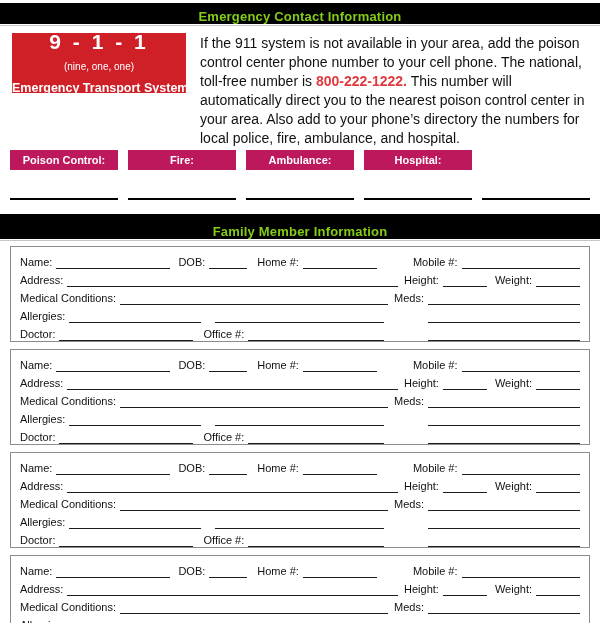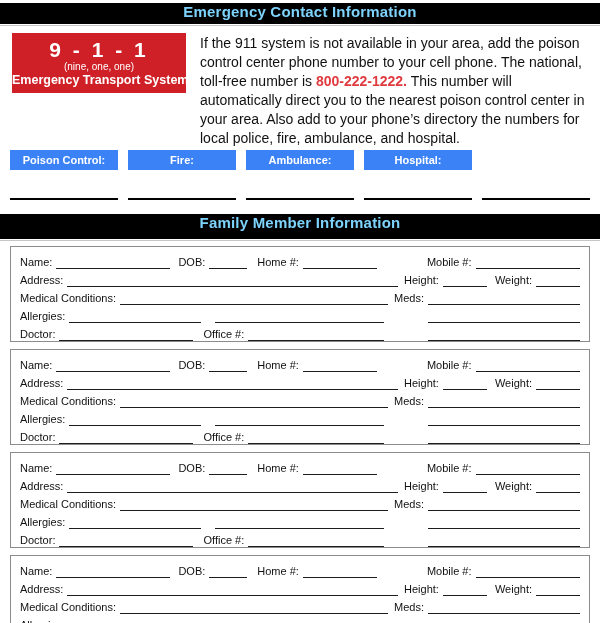--- a/index.html
+++ b/index.html
@@ -2,41 +2,41 @@
 <html><head>
 <meta charset="utf-8">
 <style>
   html,body{margin:0;padding:0;}
   body{
     width:600px;height:623px;overflow:hidden;background:#fff;color:#111;
     font-family:"Liberation Sans","DejaVu Sans",sans-serif;position:relative;
   }
   .page{padding-top:3px;}
   .bar{
-    height:21px;background:#000;color:#7dd3fc;font-weight:bold;font-size:15px;
-    display:flex;align-items:flex-start;justify-content:center;letter-spacing:.2px;
+    height:21px;background:#000;color:#84cc16;font-weight:bold;font-size:13px;
+    display:flex;align-items:flex-end;justify-content:center;letter-spacing:.2px;
   }
   .bar-underline{height:1px;background:#c6c6c6;margin-top:1px;}
 
   
   .intro{display:flex;gap:14px;padding:7px 10px 0 12px;}
   .red-box{
     width:174px;min-width:174px;height:60px;background:#D02027;color:#fff;
-    text-align:center;display:flex;flex-direction:column;justify-content:center;
+    text-align:center;display:flex;flex-direction:column;justify-content:center;gap:8px;
   }
   .red-num{font-size:21px;font-weight:bold;letter-spacing:3px;line-height:21px;}
   .red-sub{font-size:10px;font-weight:normal;line-height:13px;}
   .red-label{font-size:12.5px;font-weight:bold;line-height:15px;white-space:nowrap;}
   .intro-text{font-size:14px;line-height:19px;margin:0;padding-top:1px;}
   .phone{color:#E0393E;font-weight:bold;}
 
   
   .contacts-grid{display:grid;grid-template-columns:repeat(5,1fr);gap:10px;margin:2px 10px 0 10px;}
   .contact-box{
-    background:#3b82f6;color:#fff;font-weight:bold;font-size:11px;height:20px;
+    background:#be185d;color:#fff;font-weight:bold;font-size:11px;height:20px;
     display:flex;align-items:center;justify-content:center;white-space:nowrap;
   }
   .contacts-lines{display:grid;grid-template-columns:repeat(5,1fr);gap:10px;margin:26px 10px 0 10px;}
   .contact-line{height:2px;border-bottom:2px solid #000;}
 
   .family-bar{margin-top:14px;height:25px;}
 
   
   .members{}
   .member-block{
@@ -44,21 +44,21 @@
     padding:4px 9px 0 9px;
   }
   .member-row{display:flex;align-items:flex-end;height:18px;font-size:11px;}
   .lbl{white-space:nowrap;padding-right:4px;line-height:13px;}
   .line{border-bottom:1.5px solid #1c1c1c;height:3px;box-sizing:border-box;}
   .fgrow{flex:1 1 auto;}
   .w38{width:38px;flex:none;} .w44{width:44px;flex:none;} .w74{width:74px;flex:none;}
   .w114{width:114px;flex:none;} .w132{width:132px;flex:none;} .w134{width:134px;flex:none;}
   .w152{width:152px;flex:none;}
   .ml6{margin-left:6px;} .ml8{margin-left:8px;} .ml10{margin-left:10px;}
-  .ml14{margin-left:14px;} .ml44{margin-left:44px;} .ml70{margin-left:50px;}
+  .ml14{margin-left:14px;} .ml44{margin-left:44px;} .ml70{margin-left:36px;}
 </style>
 </head>
 <body>
 
 <div class="page">
 
   <div class="bar">
     <span>Emergency Contact Information</span>
   </div>
   <div class="bar-underline"></div>

